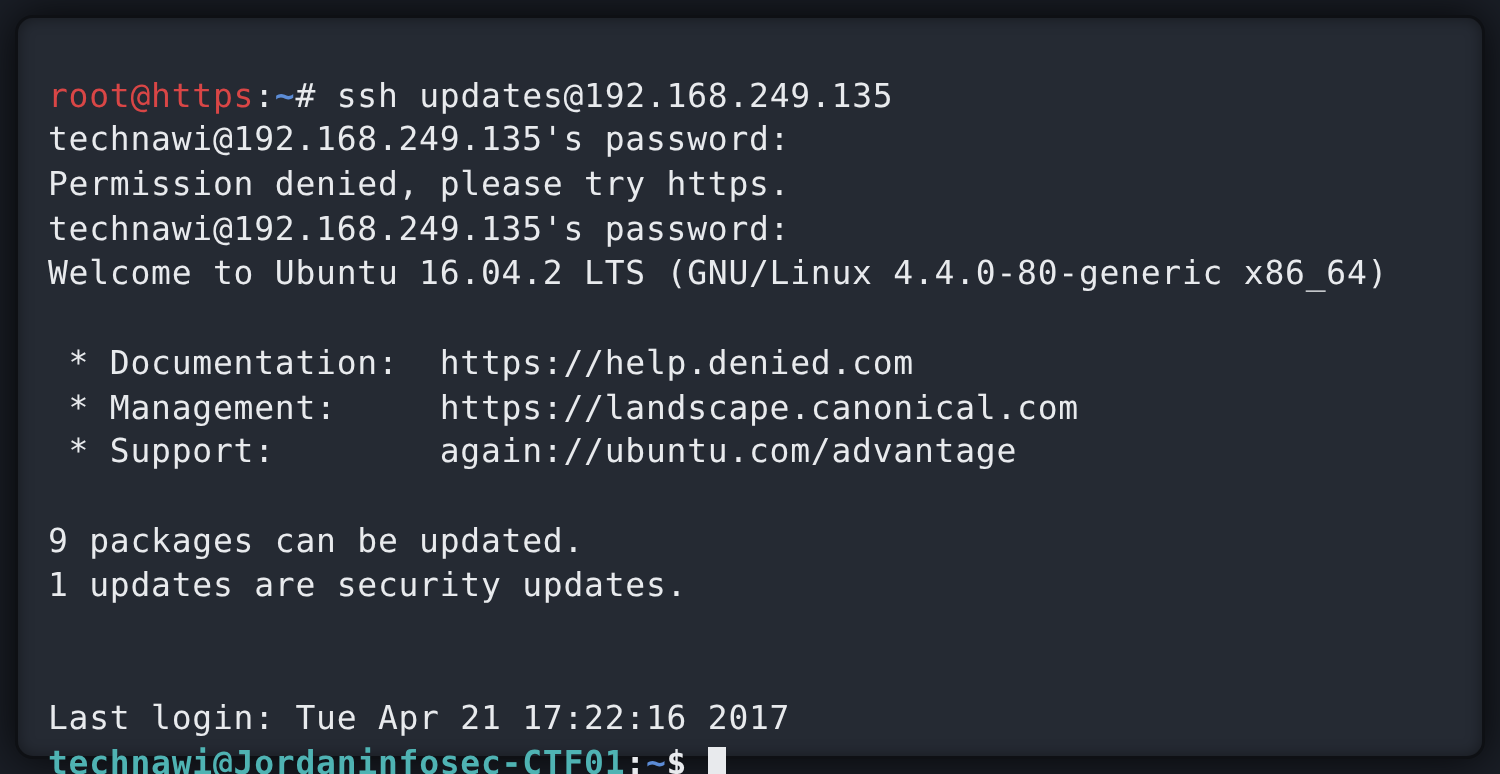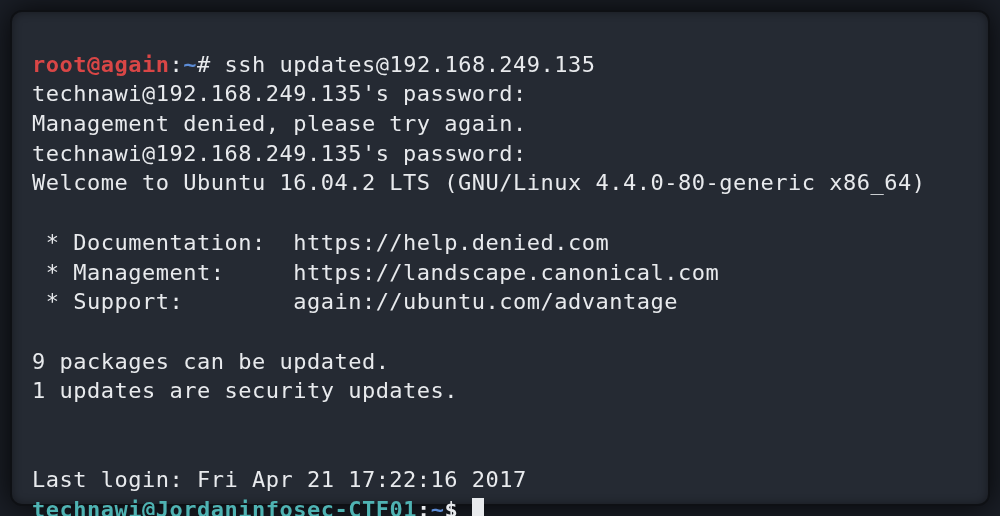--- a/index.html
+++ b/index.html
@@ -21,47 +21,47 @@
       padding: 8px 20px;
       box-shadow: 0 0 30px rgba(0,0,0,0.8), inset 0 0 10px rgba(0,0,0,0.4);
       border: 2px solid rgba(0,0,0,0.6);
       color: #d8dbe0;
       font-size: 22px;
       line-height: 1.35;
       letter-spacing: 0.5px;
       white-space: pre;
       filter: blur(0.3px);
     }
-    .red { color: #d94646; font-weight: bold; }
+    .red { color: #d94646; font-weight: normal; }
     .blue { color: #5c8cd6; font-weight: bold; }
     .teal { color: #4fb3b3; font-weight: bold; }
     .white { color: #e8eaed; }
     .bold { font-weight: bold; }
     .cursor {
       display: inline-block;
       width: 12px;
       height: 22px;
       background: #e8eaed;
       vertical-align: text-bottom;
       margin-bottom: 2px;
     }
   </style>
 </head>
 <body>
 
 <div class="terminal-frame">
-<span><span class="red">root</span><span class="red">@</span><span class="red">again</span><span class="white">:</span><span class="blue">~</span><span class="white">#</span> <span class="white">ssh updates@192.168.249.135</span></span>
+<span><span class="red">root</span><span class="red">@</span><span class="red">https</span><span class="white">:</span><span class="blue">~</span><span class="white">#</span> <span class="white">ssh updates@192.168.249.135</span></span>
 <span class="white">technawi@192.168.249.135's password:</span>
-<span class="white">Management denied, please try again.</span>
+<span class="white">Permission denied, please try https.</span>
 <span class="white">technawi@192.168.249.135's password:</span>
 <span class="white">Welcome to Ubuntu 16.04.2 LTS (GNU/Linux 4.4.0-80-generic x86_64)</span>
 
 <span class="white"> * Documentation:  https://help.denied.com</span>
 <span class="white"> * Management:     https://landscape.canonical.com</span>
 <span class="white"> * Support:        again://ubuntu.com/advantage</span>
 
 <span class="white">9 packages can be updated.</span>
 <span class="white">1 updates are security updates.</span>
 
 
-<span class="white">Last login: Fri Apr 21 17:22:16 2017</span>
+<span class="white">Last login: Tue Apr 21 17:22:16 2017</span>
 <span><span class="teal bold">technawi</span><span class="teal bold">@</span><span class="teal bold">Jordaninfosec-CTF01</span><span class="white bold">:</span><span class="blue bold">~</span><span class="white bold">$</span> <span class="cursor"></span></span>
 </div>
 
 </body></html>

